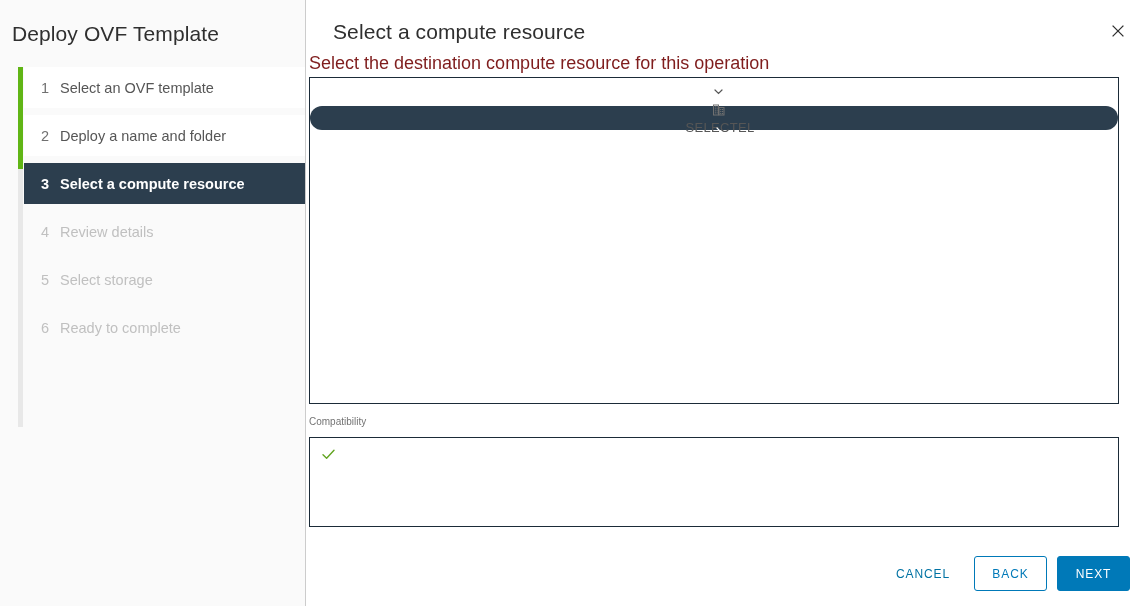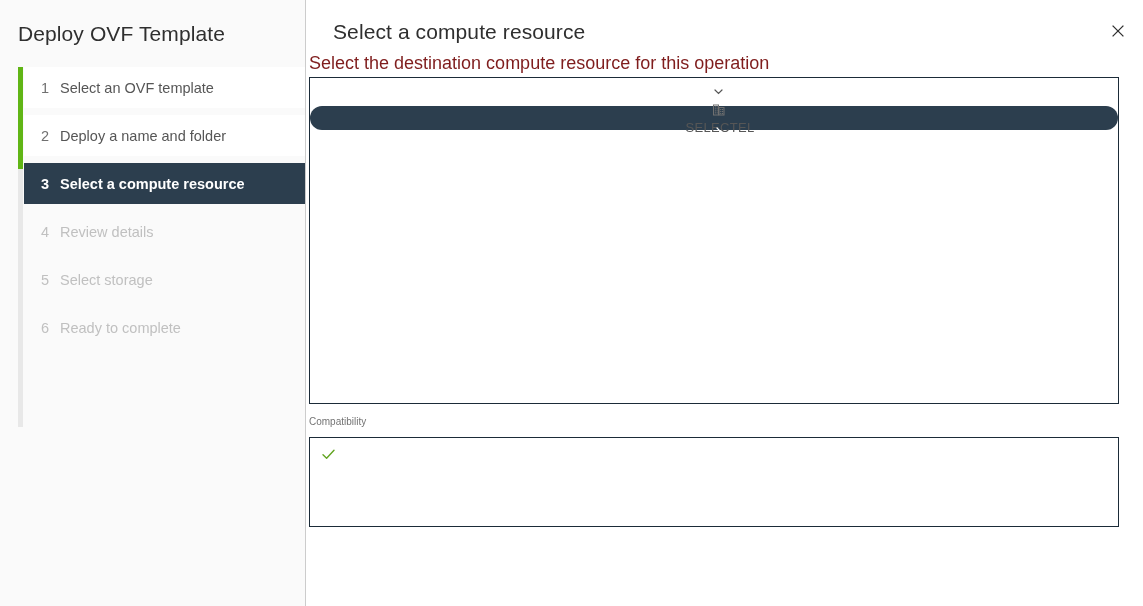--- a/index.html
+++ b/index.html
@@ -29,21 +29,21 @@
     background: #fafafa;
     border-right: 1px solid #cccccc;
     box-sizing: border-box;
     flex: 0 0 306px;
   }
   .wizard-title {
     font-size: 21px;
     font-weight: 400;
     color: #2f2f2f;
     letter-spacing: 0.1px;
-    padding: 21px 0 0 18px;
+    padding: 21px 0 0 12px;
     margin: 0;
     line-height: 26px;
   }
   .steps {
     position: relative;
     margin-top: 20px;
     padding-left: 18px;
   }
   
   .rail {
@@ -387,15 +387,20 @@
     <div class="compat-box">
       <div class="compat-row">
         <span class="check-wrap">
           <svg width="15" height="15" viewBox="0 0 15 15">
             <path d="M2 7.8 L5.6 11.2 L13 3.2" stroke="#62a420" stroke-width="1.4" fill="none" stroke-linecap="round" stroke-linejoin="round"></path>
           </svg>
         </span>
       </div>
     </div>
 
+    <div class="footer">
+      <div class="btn btn-flat">CANCEL</div>
+      <div class="btn btn-outline">BACK</div>
+      <div class="btn btn-solid">NEXT</div>
+    </div>
 
   </main>
 </div>
 
 </body></html>

